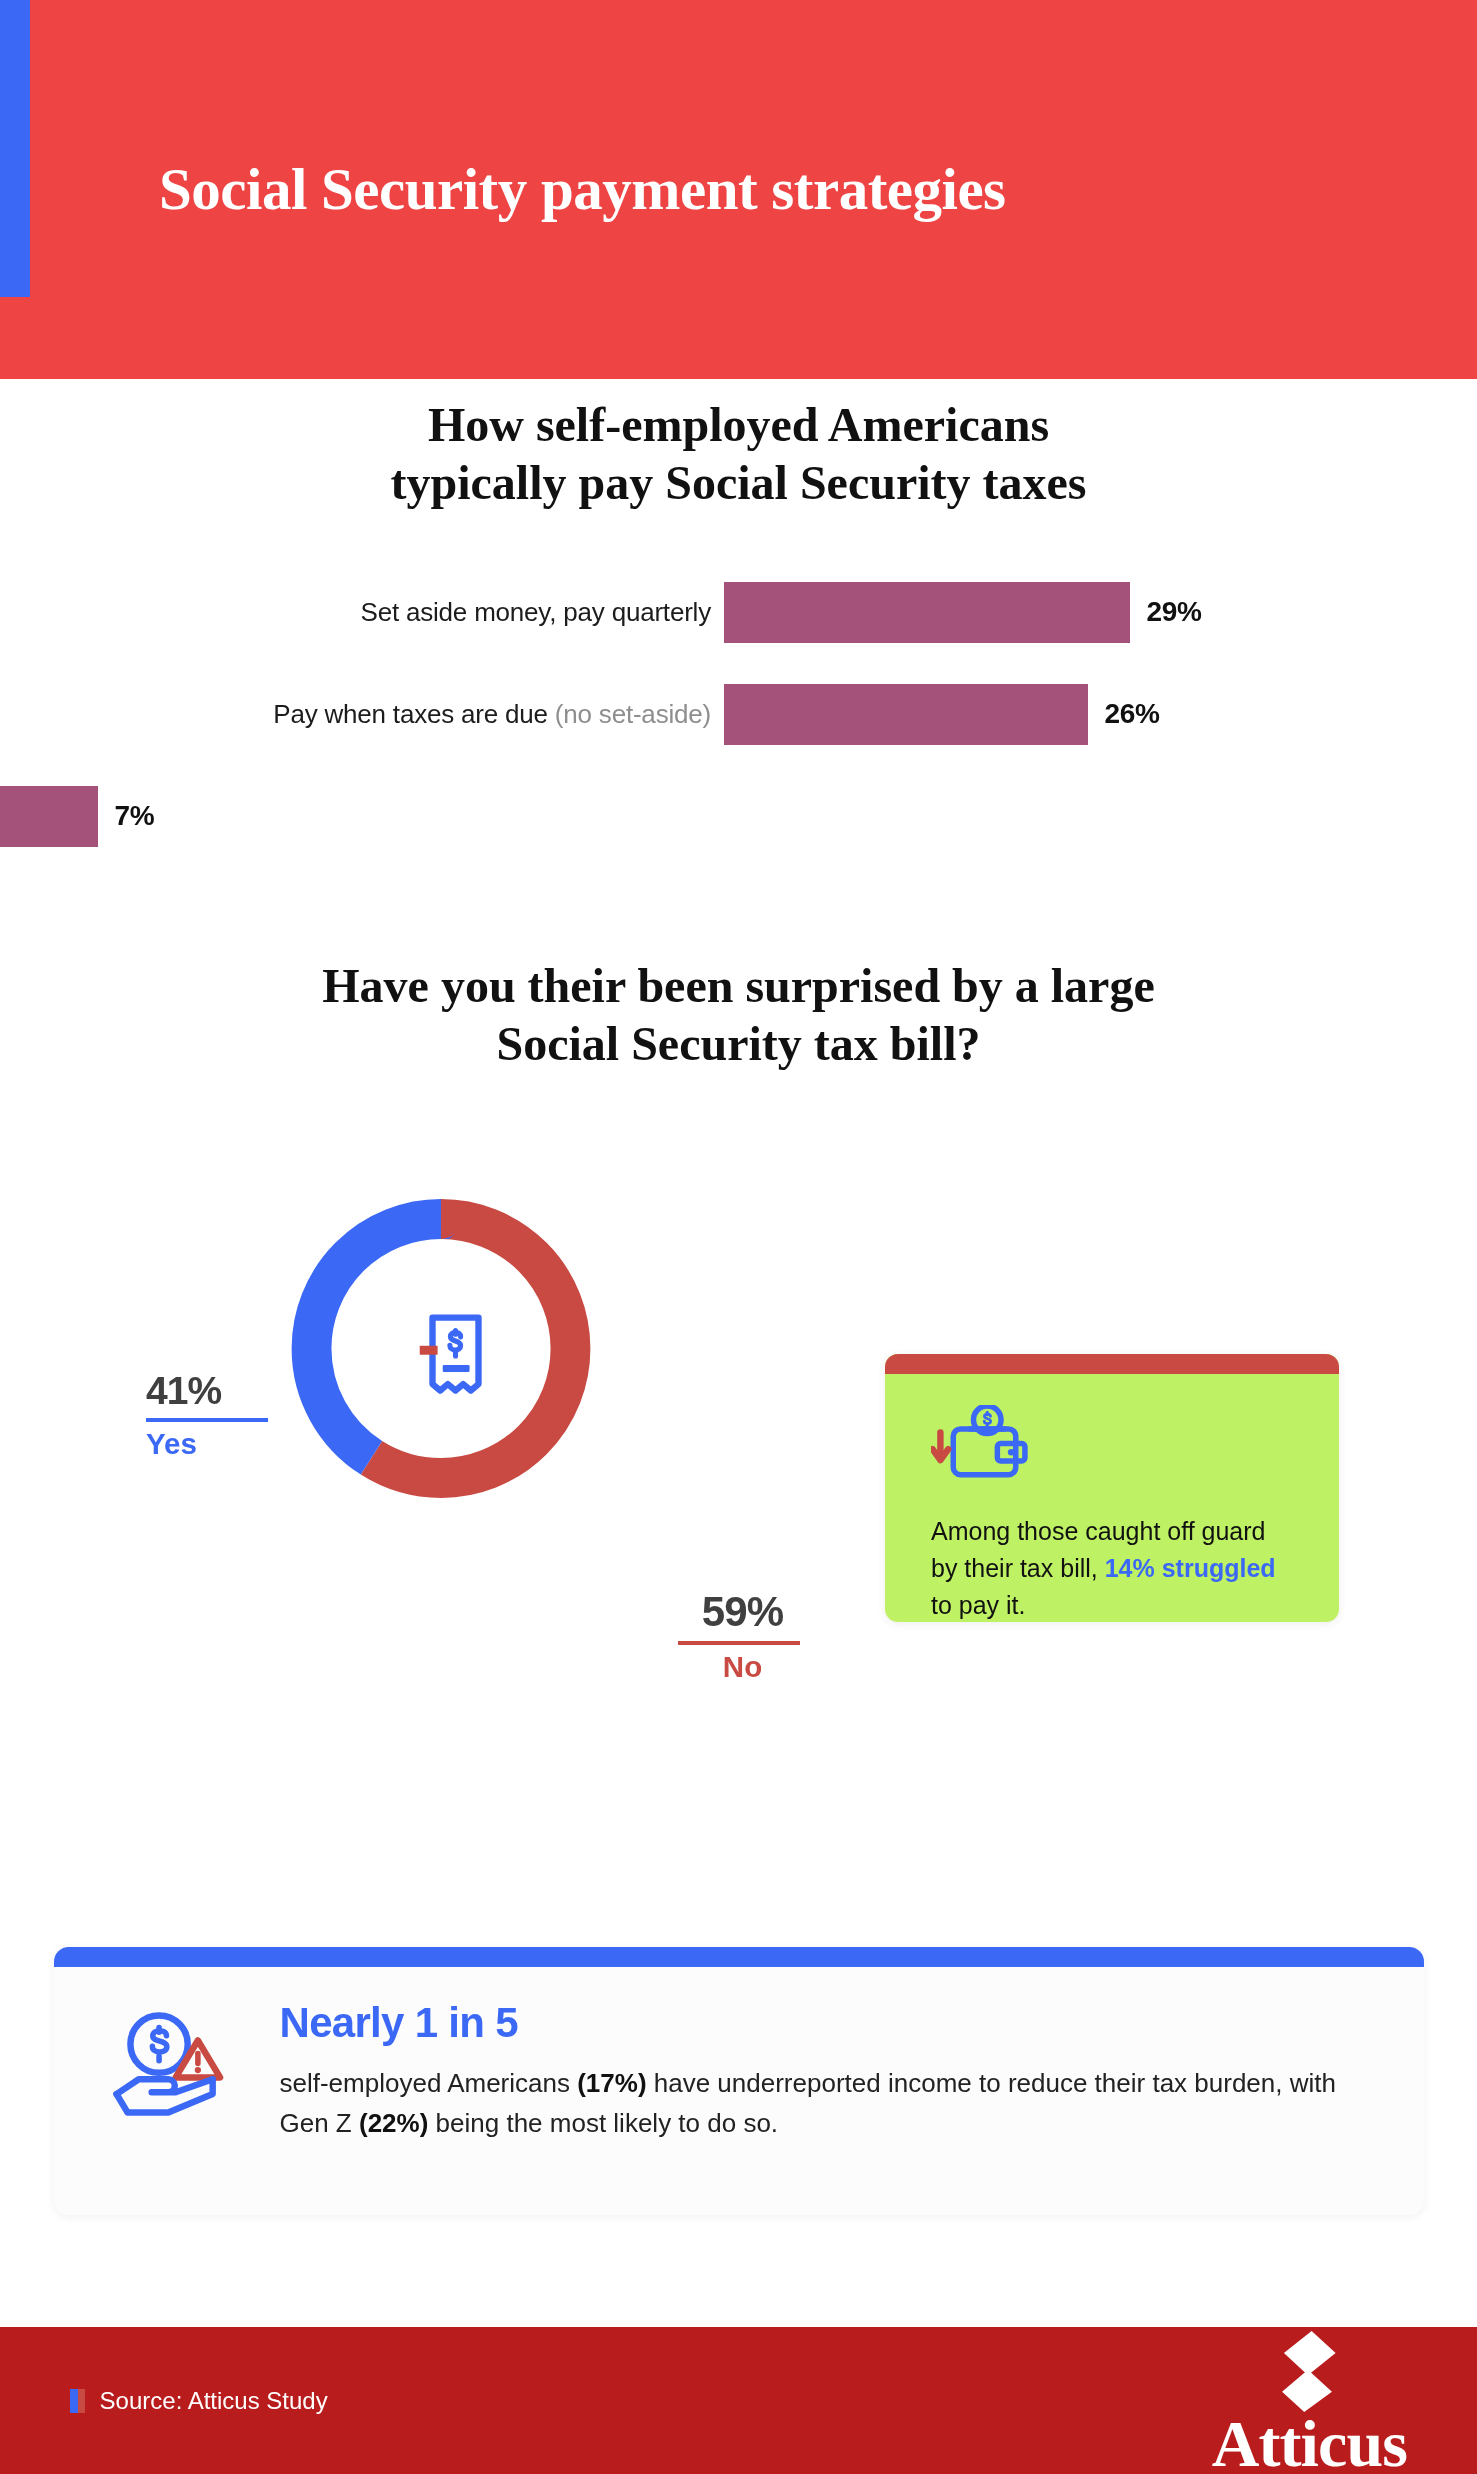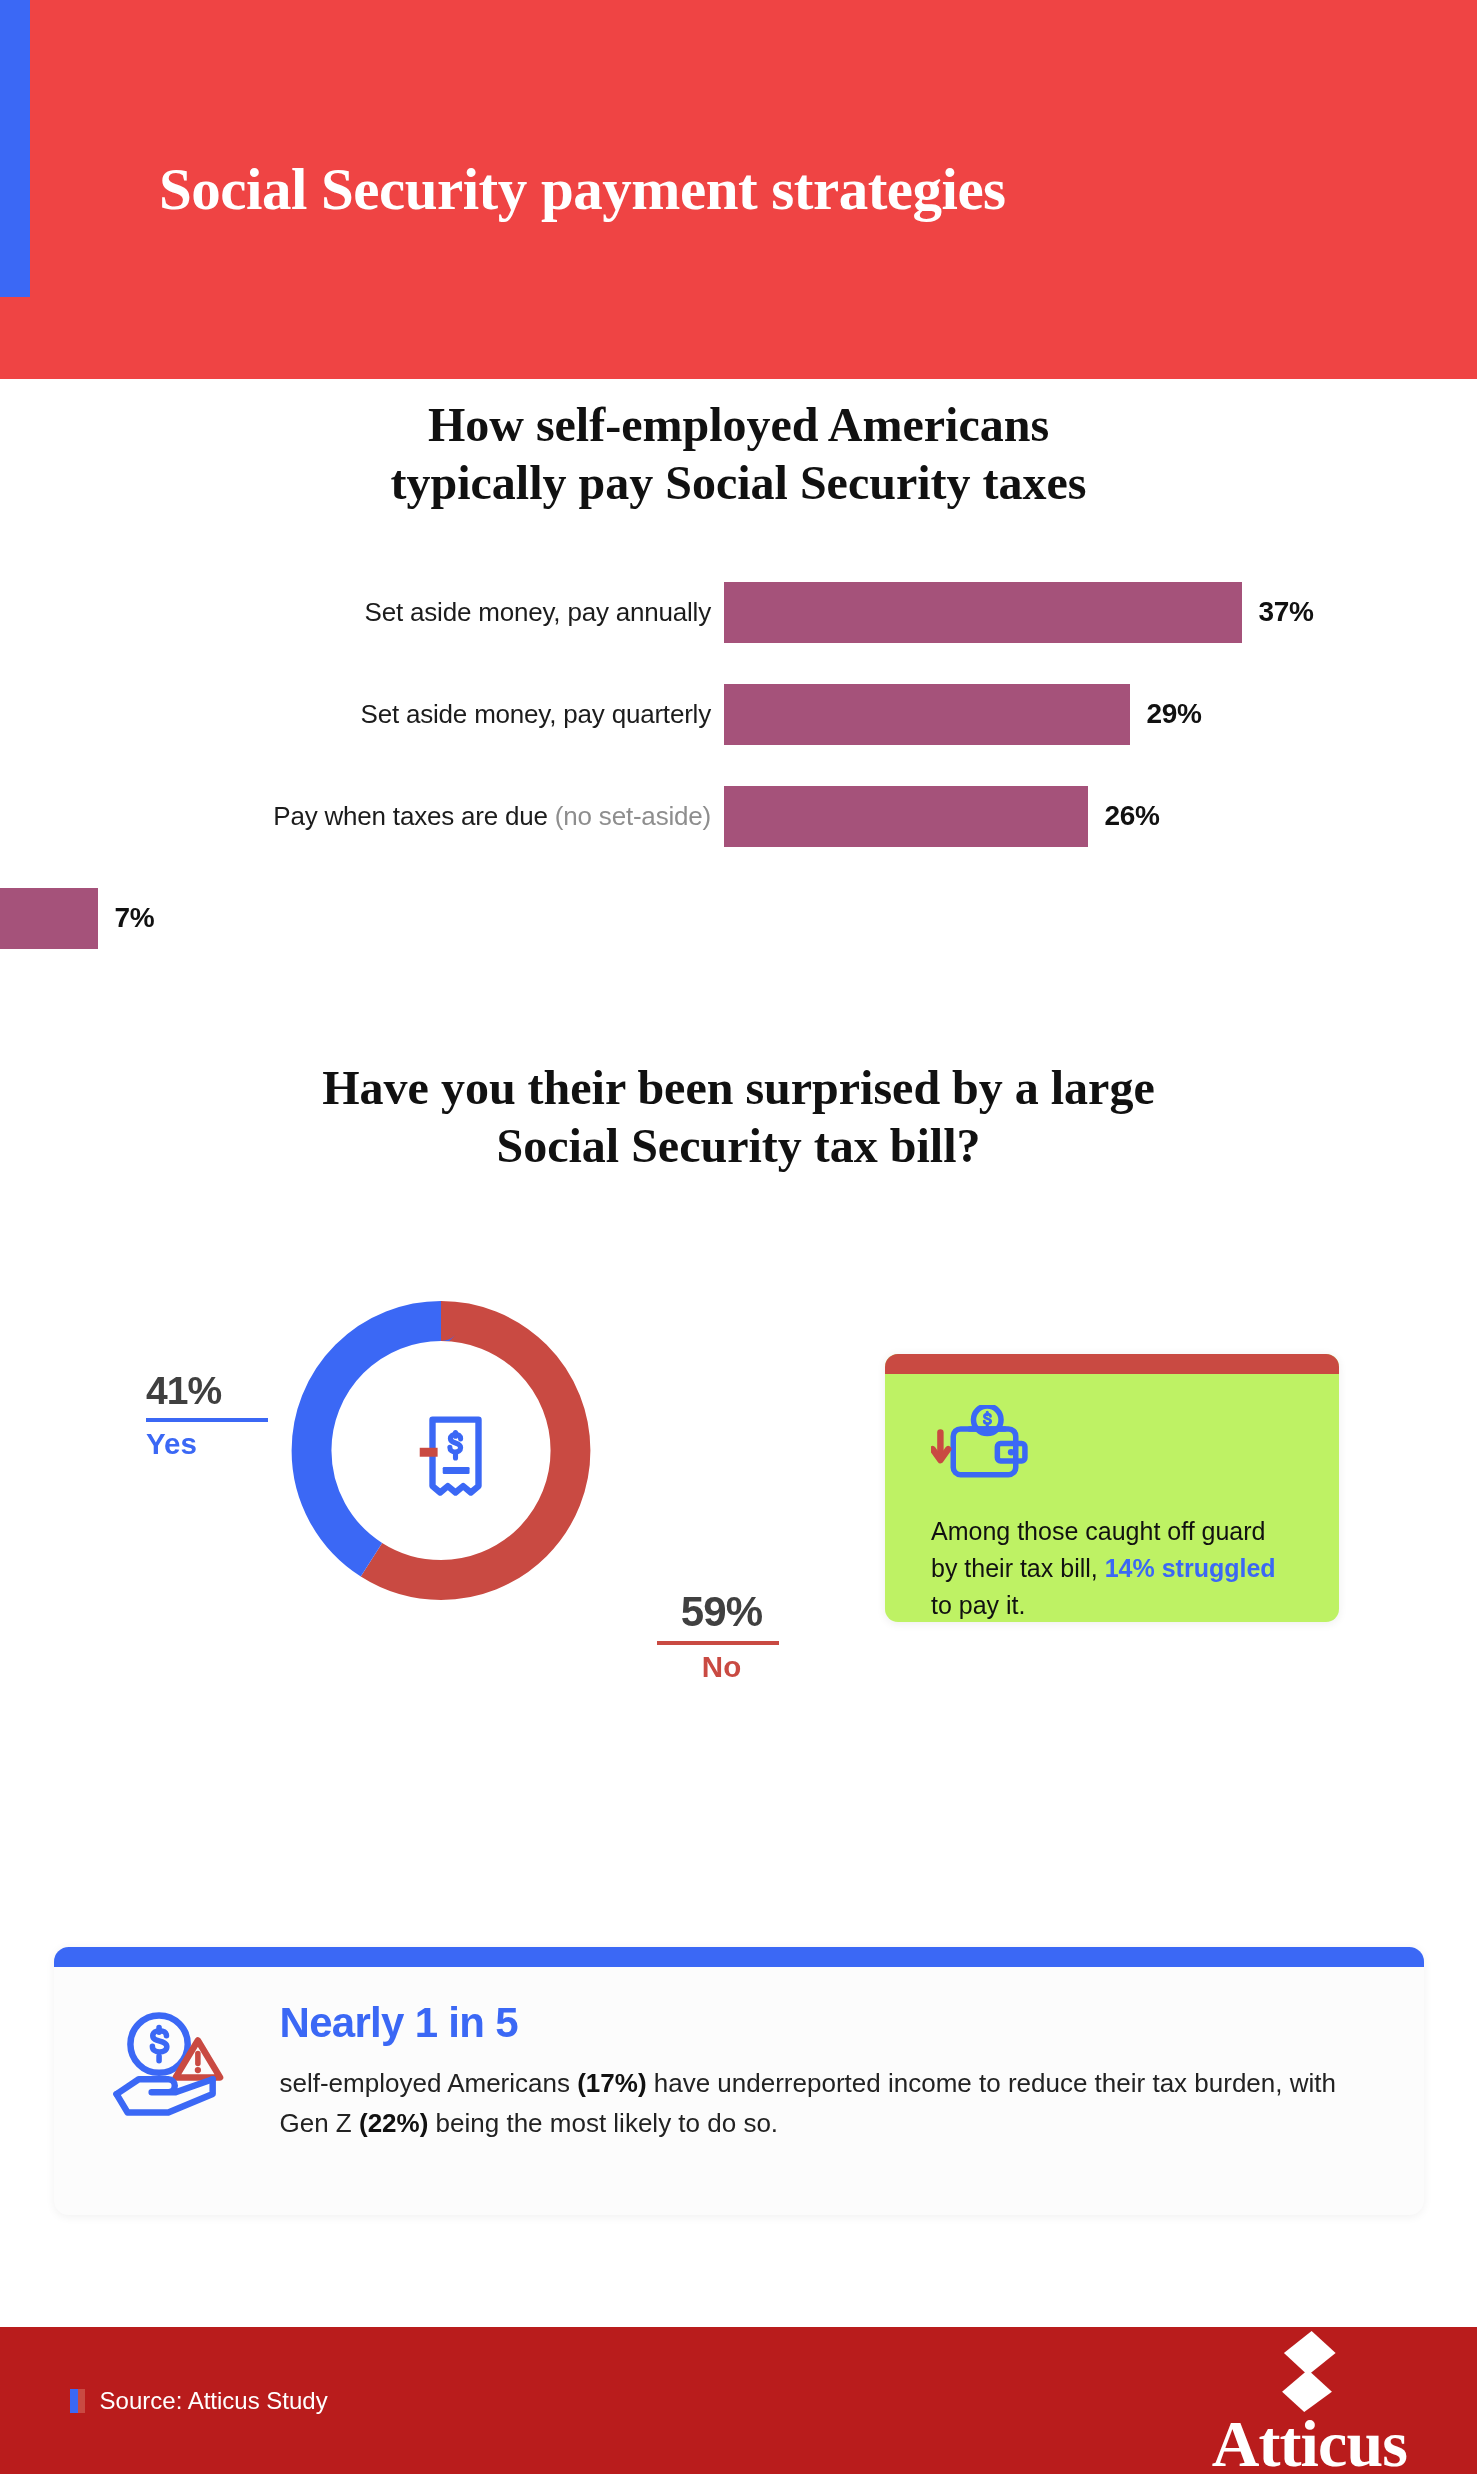--- a/index.html
+++ b/index.html
@@ -94,21 +94,21 @@
     width:83px; height:92px;
   }
   .lbl-yes {
     position:absolute;
     left:146px; top:1371px;
     width:122px;
     text-align:left;
   }
   .lbl-no {
     position:absolute;
-    left:657px; top:1591px;
+    left:678px; top:1591px;
     width:129px;
     text-align:left;
   }
   .lbl-pct {
     font-size:39px; font-weight:700; color:#404040;
     letter-spacing:-0.9px; line-height:1;
     margin-bottom:8.3px;
   }
   .lbl-rule { height:3.7px; width:122px; }
   .lbl-rule.blue { background:#3B68F5; }
@@ -215,27 +215,20 @@
 </div>
 
 <div class="section-bars">
   <div class="chart-heading">
     <div>How self-employed Americans</div>
     <div>typically pay Social Security taxes</div>
   </div>
 
   <div class="bar-rows">
 
-    <div class="bar-row">
-      <div class="bar-label"><span>Set aside money, pay annually</span><span class="muted"></span></div>
-      <div class="bar-track">
-        <div class="bar-fill" style="width: 518px; background: rgb(165, 82, 122);"></div>
-        <div class="bar-value">37%</div>
-      </div>
-    </div>
 
     <div class="bar-row">
       <div class="bar-label"><span>Set aside money, pay quarterly</span><span class="muted"></span></div>
       <div class="bar-track">
         <div class="bar-fill" style="width: 406px; background: rgb(165, 82, 122);"></div>
         <div class="bar-value">29%</div>
       </div>
     </div>
 
     <div class="bar-row">

